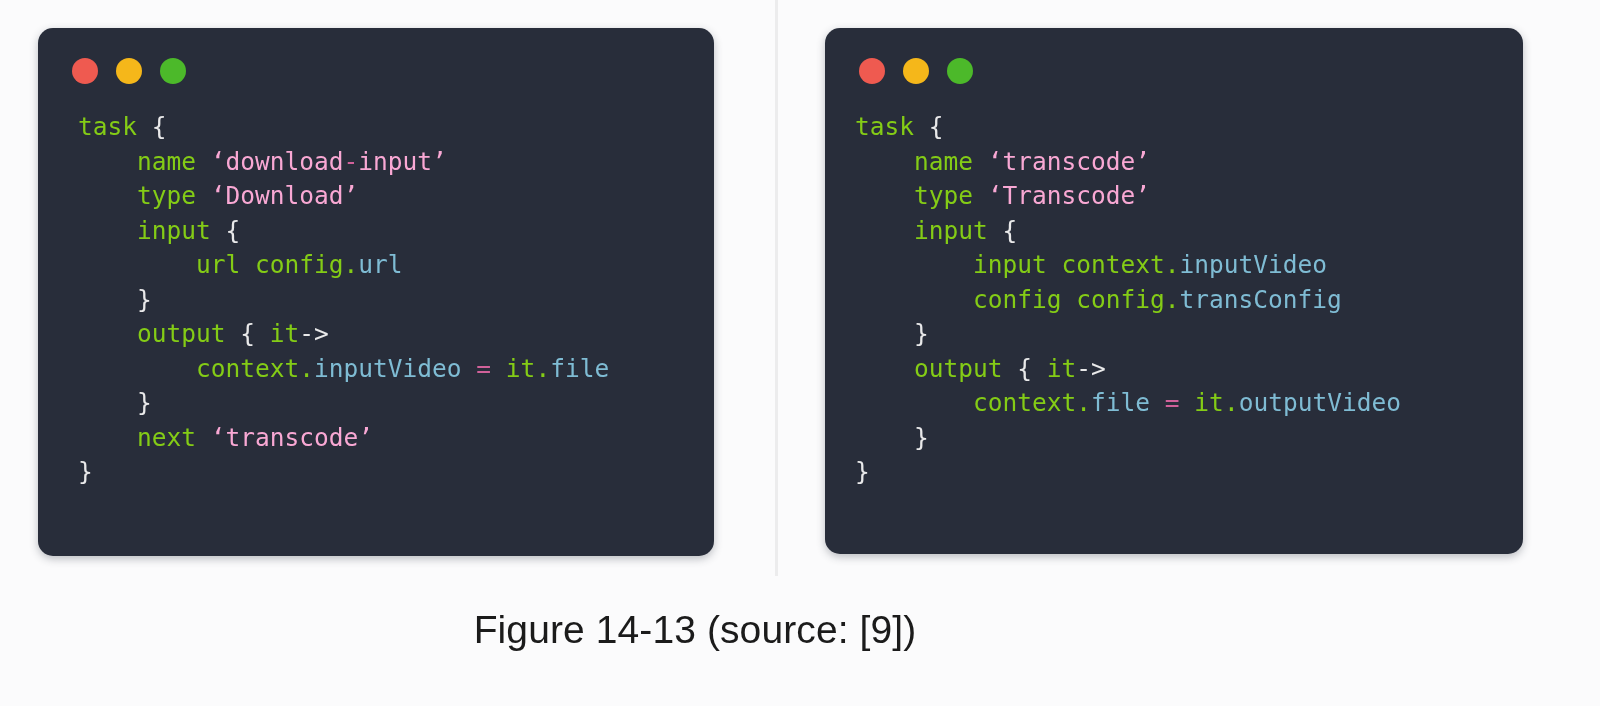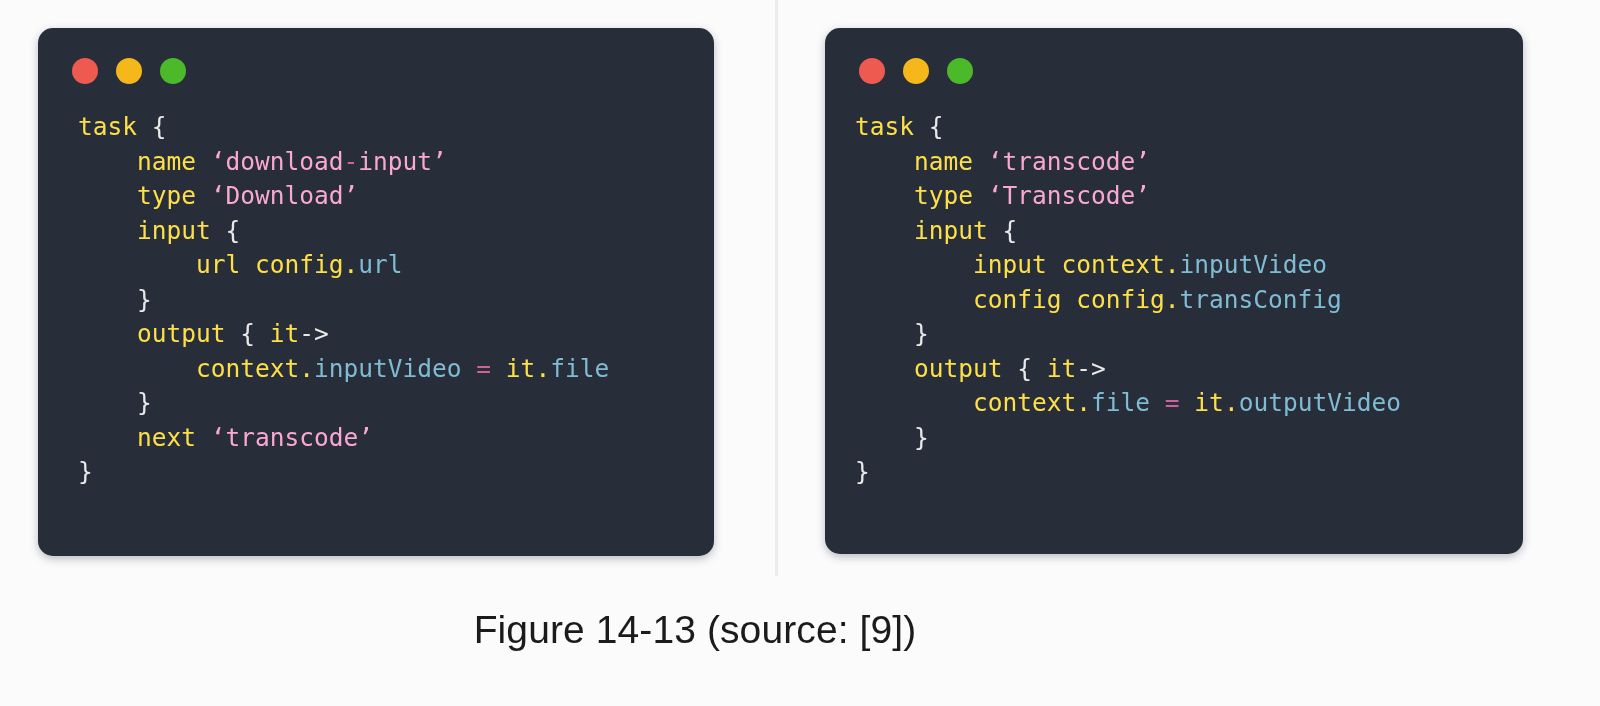--- a/index.html
+++ b/index.html
@@ -60,21 +60,21 @@
     font-size: 24.5px;
     line-height: 34.5px;
     white-space: pre;
   }
   #card-right .code-body {
     padding-left: 30px;
     font-size: 24.5px;
   }
 
   
-  .tok-kw   { color: #fde047; }
+  .tok-kw   { color: #84cc16; }
   .tok-str  { color: #f9a8d4; }
   .tok-prop { color: #7fbcd4; }
   .tok-op   { color: #d1619a; }
   .tok-pun  { color: #e9e9ea; }
   .tok-plain{ color: #5bbd6a; }
 
   .caption {
     position: absolute;
     left: 0;
     top: 608px;

